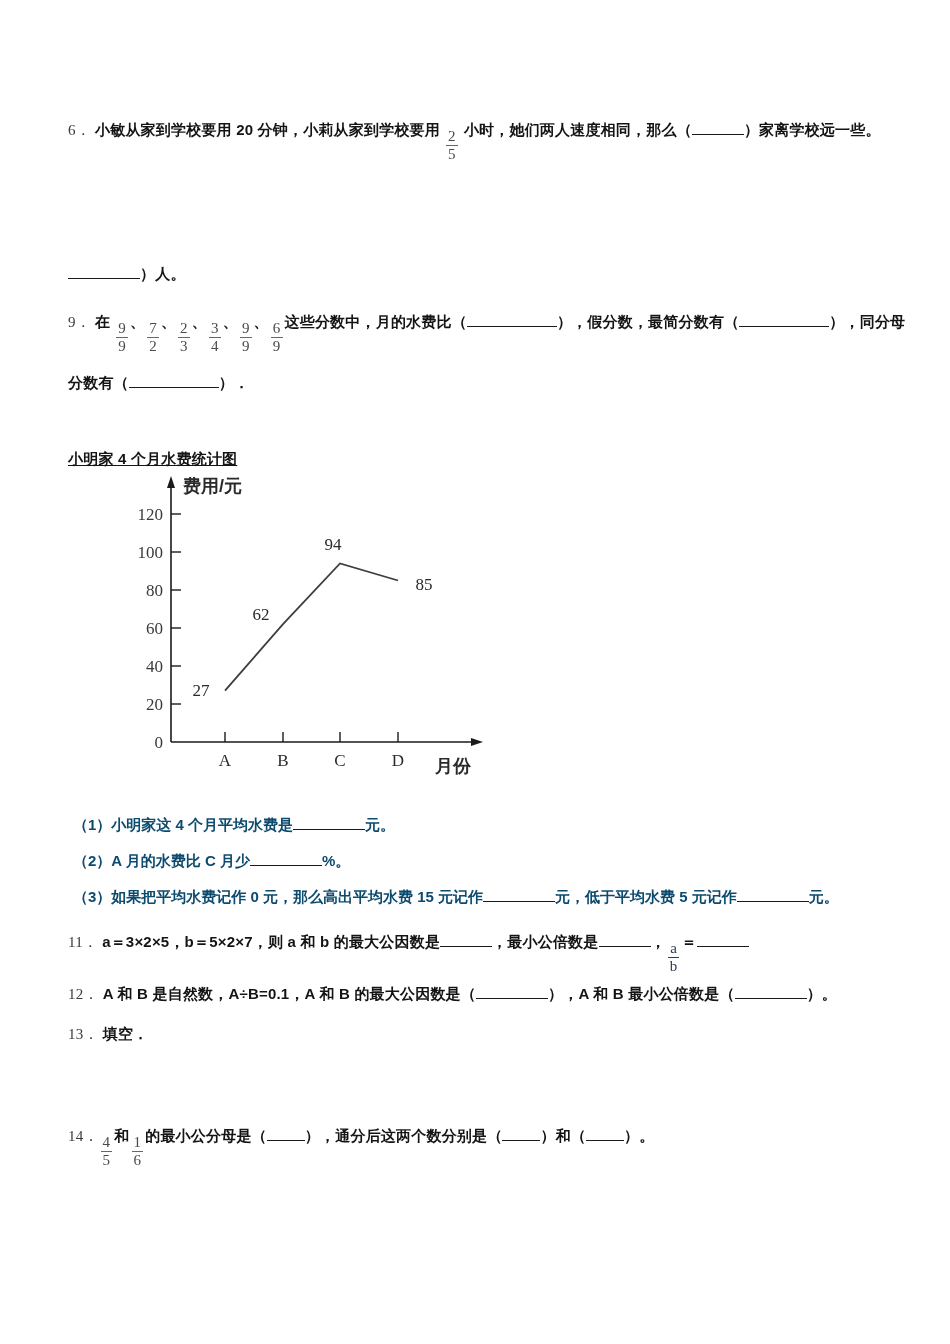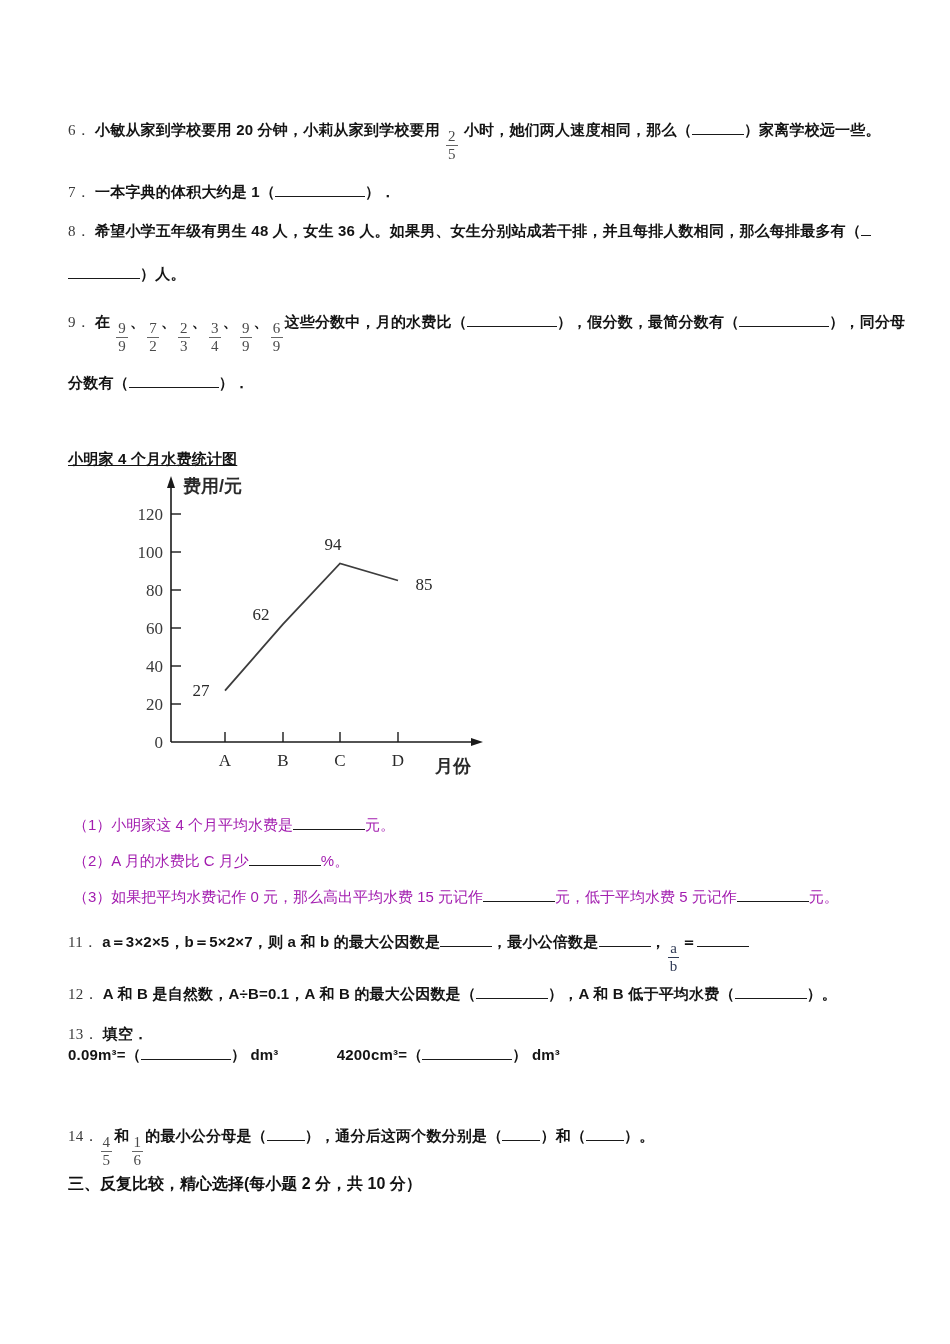--- a/index.html
+++ b/index.html
@@ -85,22 +85,22 @@
     width: 420px;
     height: 320px;
   }
   .chart-svg { display:block; }
 
   .sub-q {
     position: absolute;
     font-size: 15px;
     white-space: nowrap;
     font-family: "Liberation Sans", "DejaVu Sans", sans-serif;
-    font-weight: normal;
-    color: #a21caf;
+    font-weight: bold;
+    color: #0c4a6e;
   }
   .sec-head {
     position: absolute;
     font-size: 16px;
     font-family: "Liberation Sans", "DejaVu Sans", sans-serif;
     font-weight: bold;
     color: #111;
   }
 </style>
 </head>
@@ -111,29 +111,21 @@
   <div class="q" style="left:40px; top:118px;">
     <span class="qnum">6．</span>
     <span class="cn">小敏从家到学校要用 20 分钟，小莉从家到学校要用</span>
     <span class="frac">
         <span class="num">2</span>
         <span class="den">5</span>
       </span>
     <span class="cn">小时，她们两人速度相同，那么（</span><span class="blank b-s"></span><span class="cn">）家离学校远一些。</span>
   </div>
 
-  <div class="q" style="left:40px; top:180px;">
-    <span class="qnum">7．</span>
-    <span class="cn">一本字典的体积大约是 1（</span><span class="blank b-l"></span><span class="cn">）．</span>
-  </div>
-
-  <div class="q" style="left:40px; top:219px;">
-    <span class="qnum">8．</span>
-    <span class="cn">希望小学五年级有男生 48 人，女生 36 人。如果男、女生分别站成若干排，并且每排人数相同，那么每排最多有（</span><span class="blank" style="width:10px;"></span>
-  </div>
+
   <div class="q" style="left:40px; top:262px;">
     <span class="blank b-m"></span><span class="cn">）人。</span>
   </div>
 
   <div class="q" style="left:40px; top:310px;">
     <span class="qnum">9．</span>
     <span class="cn">在</span>
     <span class="frac">
         <span class="num">9</span>
         <span class="den">9</span>
@@ -232,40 +224,32 @@
   <div class="q" style="left:40px; top:930px;">
     <span class="qnum">11．</span>
     <span class="cn">a＝3×2×5，b＝5×2×7，则 a 和 b 的最大公因数是</span><span class="blank b-s"></span><span class="cn">，最小公倍数是</span><span class="blank b-s"></span><span class="cn">，</span><span class="frac blue">
         <span class="num">a</span>
         <span class="den">b</span>
       </span><span class="cn">＝</span><span class="blank b-s"></span>
   </div>
 
   <div class="q" style="left:40px; top:982px;">
     <span class="qnum">12．</span>
-    <span class="cn">A 和 B 是自然数，A÷B=0.1，A 和 B 的最大公因数是（</span><span class="blank b-m"></span><span class="cn">），A 和 B 低于平均水费（</span><span class="blank b-m"></span><span class="cn">）。</span>
+    <span class="cn">A 和 B 是自然数，A÷B=0.1，A 和 B 的最大公因数是（</span><span class="blank b-m"></span><span class="cn">），A 和 B 最小公倍数是（</span><span class="blank b-m"></span><span class="cn">）。</span>
   </div>
 
   <div class="q" style="left:40px; top:1022px;">
     <span class="qnum">13．</span>
     <span class="cn">填空．</span>
-  </div>
-  <div class="q" style="left:40px; top:1043px;">
-    <span class="cn">0.09m³=</span><span class="cn">（</span><span class="blank b-l"></span><span class="cn">） dm³</span>
-    <span style="display:inline-block; width:50px;"></span>
-    <span class="cn">4200cm³=</span><span class="cn">（</span><span class="blank b-l"></span><span class="cn">） dm³</span>
   </div>
 
   <div class="q" style="left:40px; top:1124px;">
     <span class="qnum">14．</span><span class="frac">
         <span class="num">4</span>
         <span class="den">5</span>
       </span><span class="cn">和</span><span class="frac">
         <span class="num">1</span>
         <span class="den">6</span>
       </span><span class="cn">的最小公分母是（</span><span class="blank b-xs"></span><span class="cn">），通分后这两个数分别是（</span><span class="blank b-xs"></span><span class="cn">）和（</span><span class="blank b-xs"></span><span class="cn">）。</span>
   </div>
 
-  <div class="sec-head" style="left:40px; top:1174px;">
-    <span>三、反复比较，精心选择(每小题 2 分，共 10 分）</span>
-  </div>
 
 </div>
 
 </body></html>

